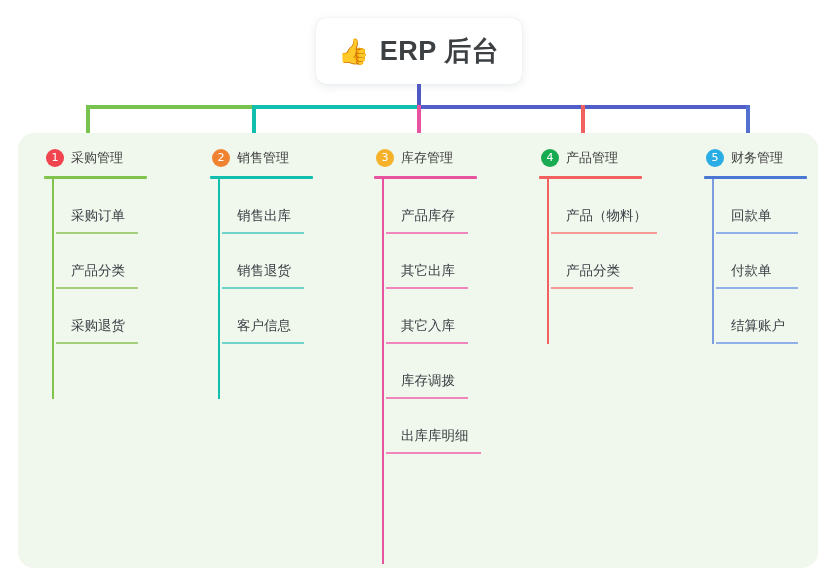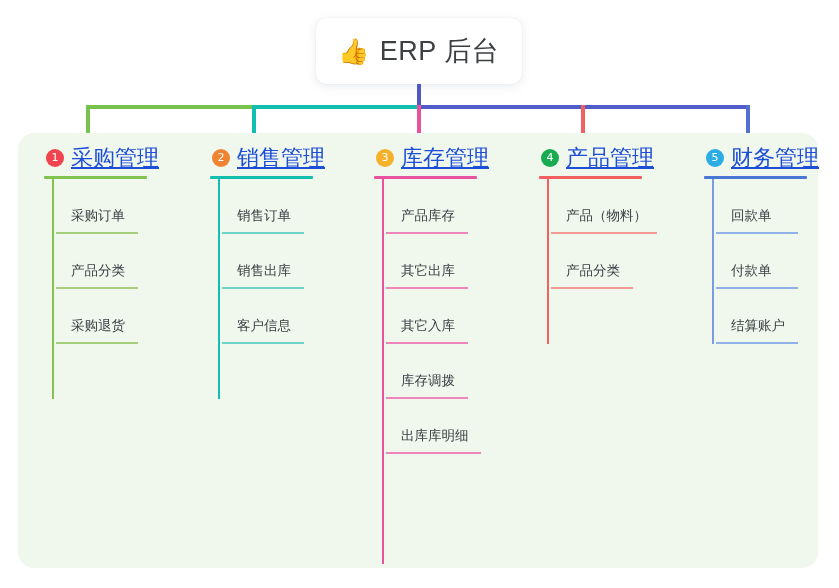--- a/index.html
+++ b/index.html
@@ -35,20 +35,21 @@
   .root-emoji {
     font-size: 25px;
     line-height: 1;
     display: block;
   }
   .root-title {
     font-size: 27px;
     color: #3c4043;
     letter-spacing: 0.5px;
     white-space: nowrap;
+    font-weight: bold;
   }
 
   
   .conn {
     position: absolute;
   }
 
   
   .panel {
     position: absolute;
@@ -77,24 +78,23 @@
     height: 18px;
     border-radius: 50%;
     color: #ffffff;
     font-size: 11px;
     line-height: 18px;
     text-align: center;
     flex: 0 0 auto;
     font-family: "DejaVu Sans", sans-serif;
   }
   .col-title {
-    font-size: 22px;
-    color: #1d4ed8;
+    font-size: 13px;
+    color: #404040;
     white-space: nowrap;
-    text-decoration: underline;
   }
   .col-rule {
     height: 3px;
     margin-top: 6px;
     border-radius: 1px;
   }
 
   .items {
     position: relative;
     padding-left: 12px;
@@ -176,28 +176,28 @@
 
 <div class="column" style="left:210px; width:150px;">
   <div class="col-head">
     <span class="badge" style="background:#f08332;">2</span>
     <span class="col-title">销售管理</span>
   </div>
   <div class="col-rule" style="background:#12bfae; width:103px;"></div>
   <div class="items">
     <div class="spine" style="background:#12bfae; height:220px;"></div>
     <div class="leaf">
-      <span class="leaf-label">销售订单</span>
-      <span class="leaf-rule" style="background:#6ed3c9; width:82px;"></span>
-    </div>
-    <div class="leaf">
       <span class="leaf-label">销售出库</span>
       <span class="leaf-rule" style="background:#6ed3c9; width:82px;"></span>
     </div>
     <div class="leaf">
+      <span class="leaf-label">销售退货</span>
+      <span class="leaf-rule" style="background:#6ed3c9; width:82px;"></span>
+    </div>
+    <div class="leaf">
       <span class="leaf-label">客户信息</span>
       <span class="leaf-rule" style="background:#6ed3c9; width:82px;"></span>
     </div>
   </div>
 </div>
 
 <div class="column" style="left:374px; width:150px;">
   <div class="col-head">
     <span class="badge" style="background:#f5b12a;">3</span>
     <span class="col-title">库存管理</span>

